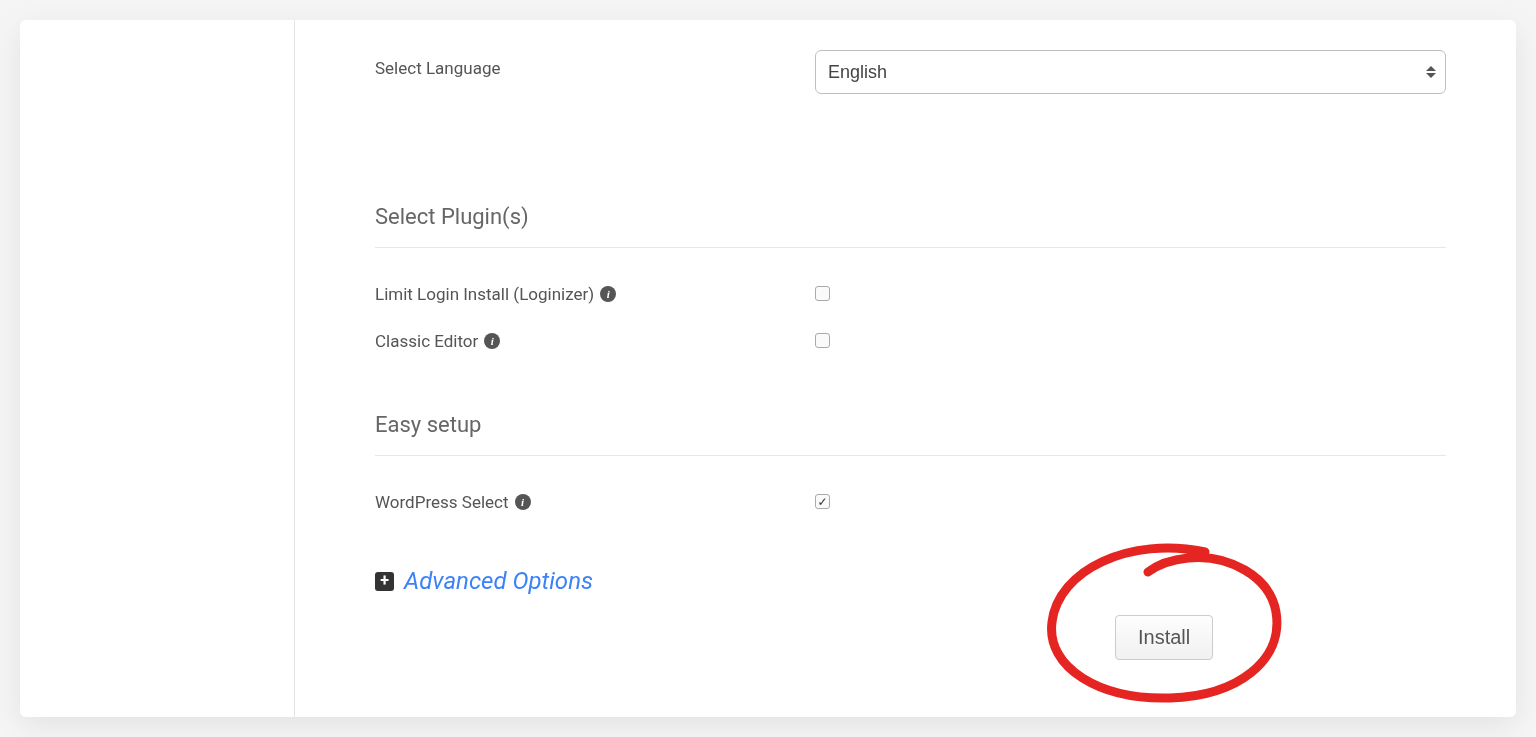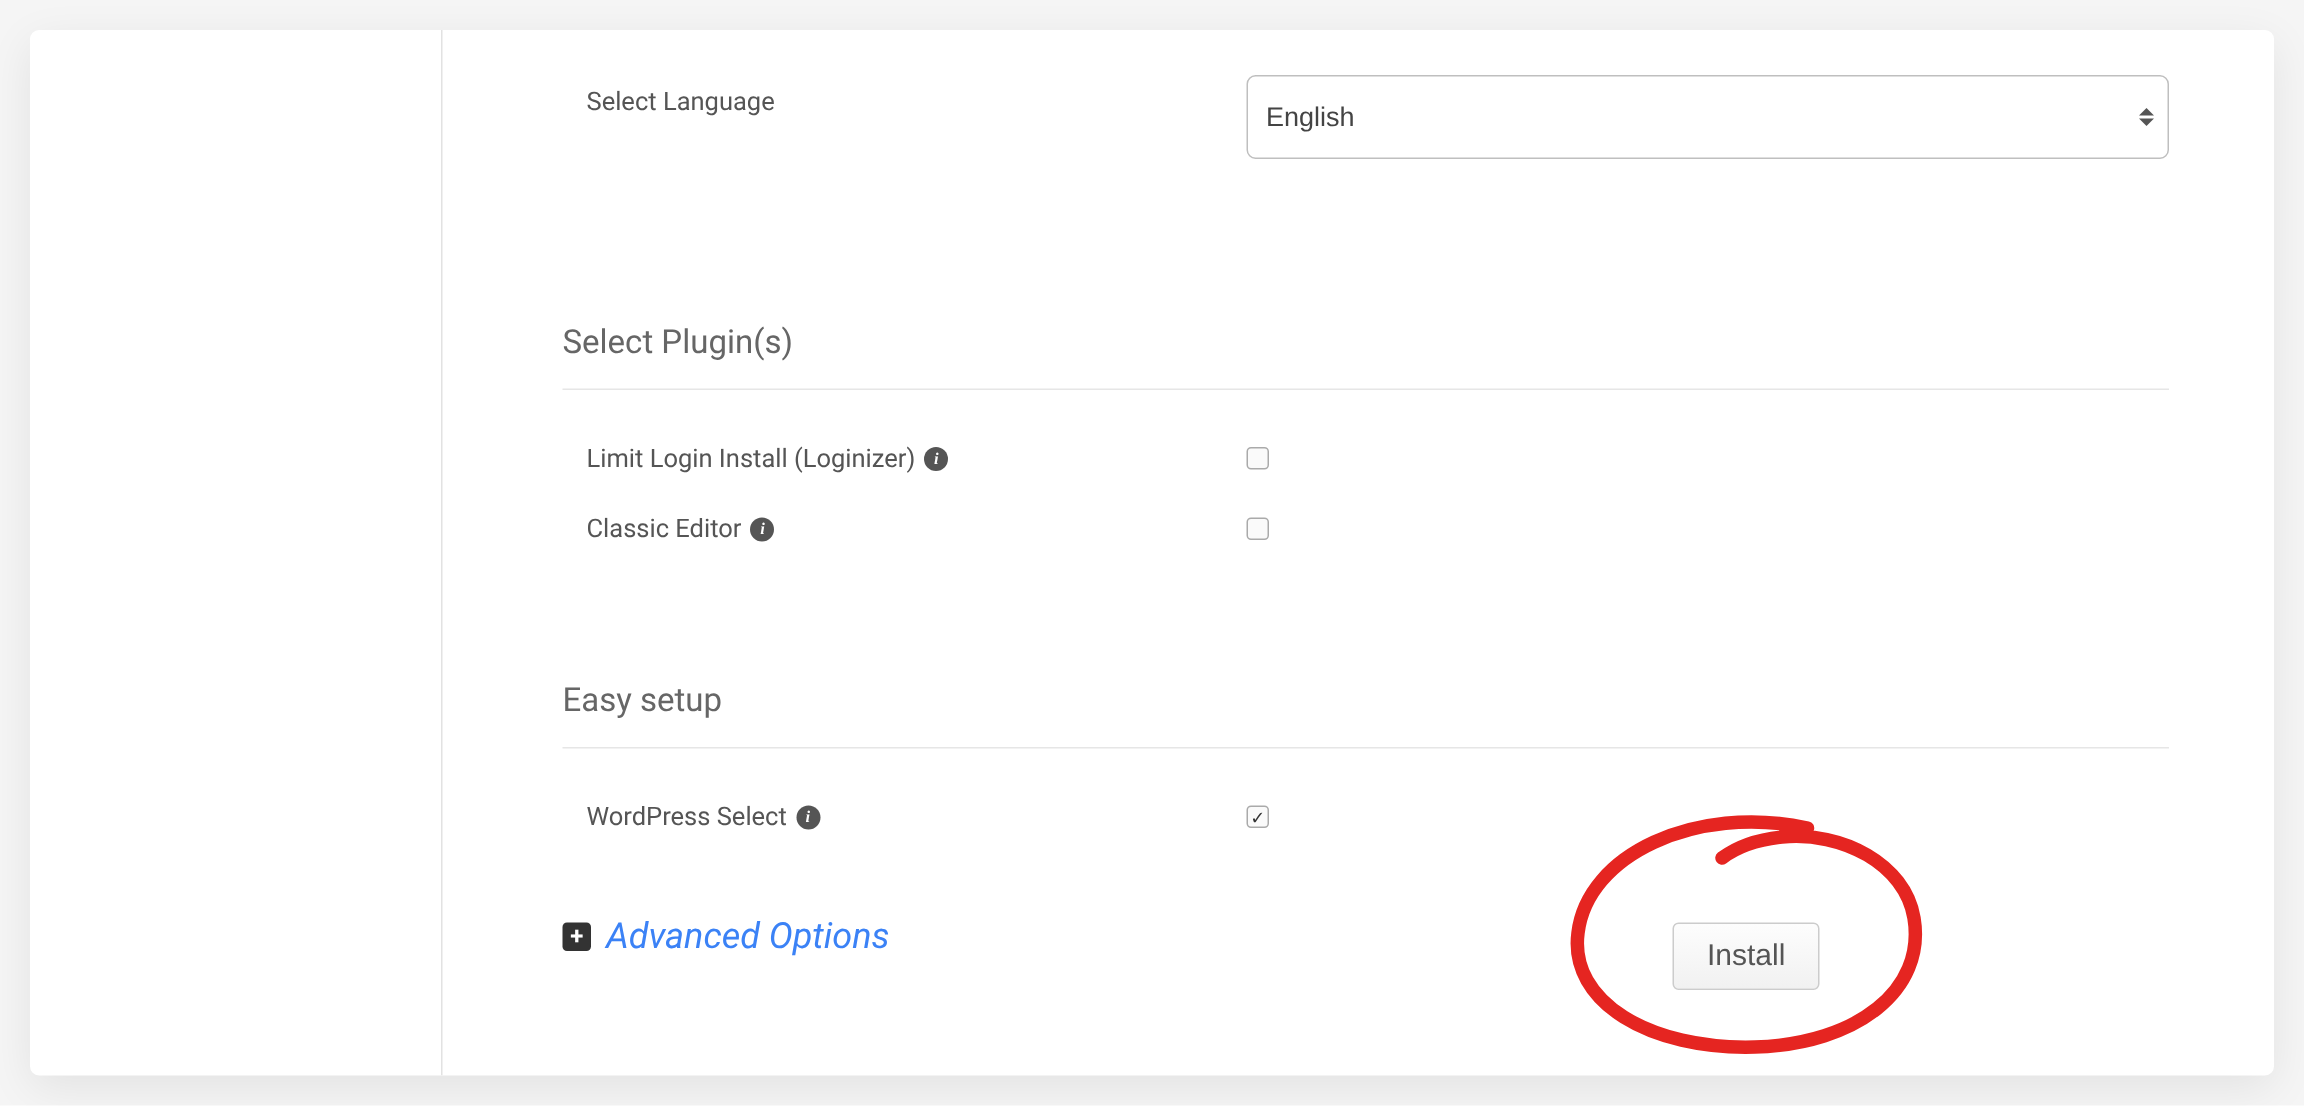--- a/index.html
+++ b/index.html
@@ -36,32 +36,31 @@
       margin-bottom: 18px;
     }
     .form-label-col {
       width: 440px;
       font-size: 17px;
       color: #555;
       padding-top: 8px;
       display: flex;
       align-items: center;
       gap: 6px;
-      margin-left: 16px;
     }
     .form-control-col {
       flex: 1;
     }
     .select-wrap {
       position: relative;
       width: 100%;
     }
     select.styled {
       width: 100%;
-      height: 56px;
+      height: 44px;
       padding: 8px 36px 8px 12px;
       font-size: 18px;
       color: #444;
       background: #fff;
       border: 1px solid #bfbfbf;
       border-radius: 6px;
       appearance: none;
       -webkit-appearance: none;
       cursor: pointer;
     }
@@ -80,21 +79,21 @@
       border-left: 5px solid transparent;
       border-right: 5px solid transparent;
     }
     .arrow.up { border-bottom: 5px solid #555; }
     .arrow.down { border-top: 5px solid #555; }
 
     .section-header {
       font-size: 22px;
       color: #666;
       font-weight: 400;
-      margin-top: 91px;
+      margin-top: 60px;
       margin-bottom: 18px;
     }
     .section-header.first { margin-top: 110px; }
     hr.sec-rule {
       border: none;
       border-top: 1px solid #e6e6e6;
       margin-bottom: 28px;
     }
     .info-icon {
       display: inline-flex;

